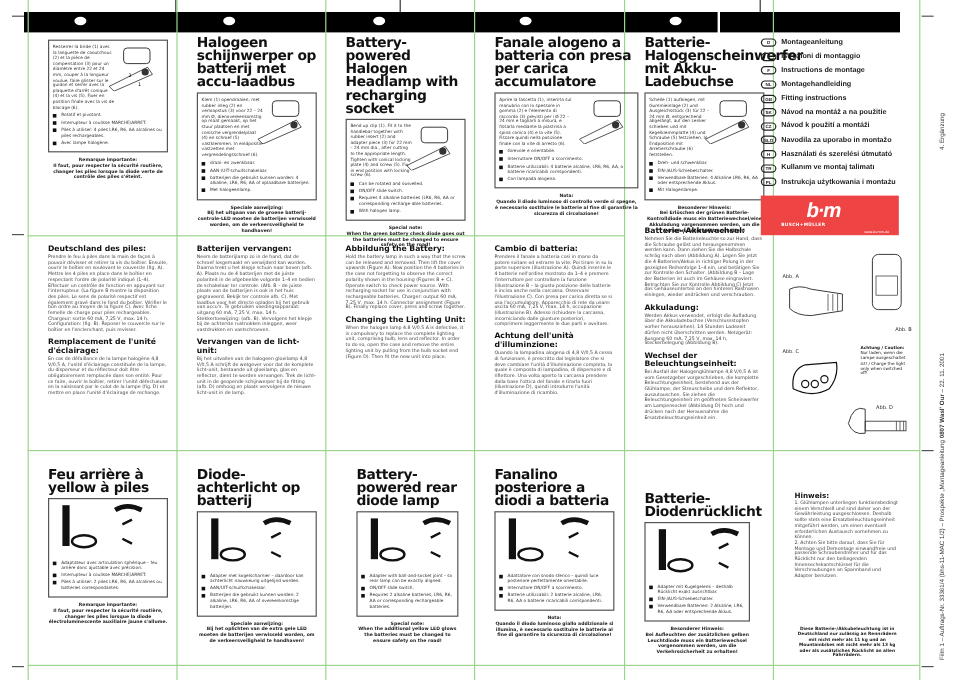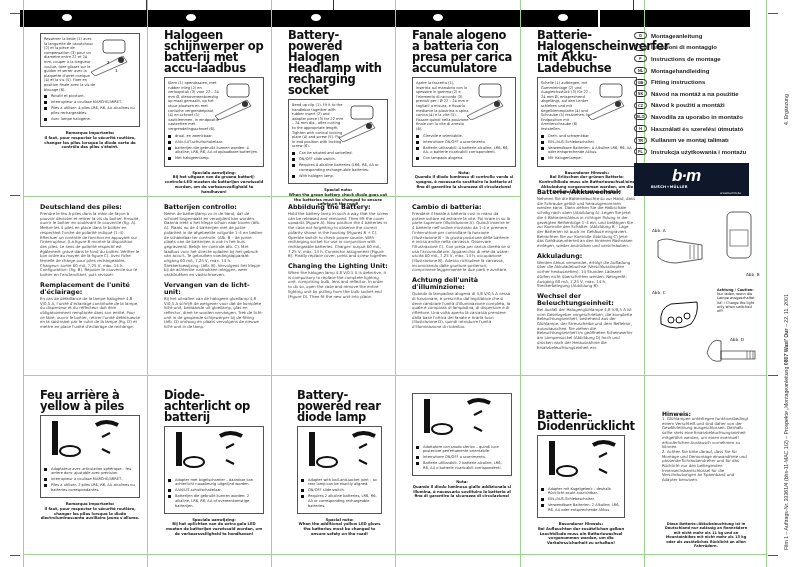--- a/index.html
+++ b/index.html
@@ -26,21 +26,21 @@
   .note { text-align: center; font-size: 3.8px; line-height: 4.8px; font-weight: bold; margin-top: 4px; color: #222; }
   .note .nt { display: block; }
   .h2 { font-weight: bold; font-size: 6.4px; line-height: 7px; margin-top: 4px; color: #111; }
   .para { font-size: 3.9px; line-height: 4.7px; color: #444; margin-top: 1px; }
   .diag { position: relative; height: 44px; }
 
   .lang-list { position: absolute; left: 634px; top: 30px; width: 130px; }
   .lang-item { display: flex; align-items: center; height: 11.6px; font-size: 6px; font-weight: bold; color: #222; font-family: "Liberation Sans", sans-serif; }
   .lang-code { display: inline-block; width: 13px; height: 7px; border: 0.7px solid #222; border-radius: 4px; font-size: 3.8px; line-height: 6px; text-align: center; margin-right: 4px; }
 
-  .logo { position: absolute; left: 634px; top: 163px; width: 115px; height: 33px; background: #0f172a; color: #fff; }
+  .logo { position: absolute; left: 634px; top: 163px; width: 115px; height: 33px; background: #ef4444; color: #fff; }
   .logo .mark { position: absolute; left: 38px; top: 3px; font-size: 17px; font-weight: bold; font-style: italic; font-family: "Liberation Sans", sans-serif; letter-spacing: -1px; }
   .logo .brand { position: absolute; left: 17px; top: 22px; font-size: 3.6px; font-weight: bold; letter-spacing: 0.3px; }
   .logo .url { position: absolute; right: 8px; top: 28px; font-size: 2.8px; }
 
   .side { position: absolute; left: 783px; top: 0; width: 14px; height: 567px; }
   .rot { position: absolute; transform: rotate(-90deg); transform-origin: left top; white-space: nowrap; font-size: 5.2px; color: #333; font-family: "Liberation Sans", sans-serif; }
 
   .figlabel { position: absolute; font-size: 4.2px; color: #222; }
   .caution { position: absolute; font-size: 3.5px; line-height: 4.2px; color: #222; }
   .caution b { display: block; }
@@ -135,21 +135,21 @@
     <ul>
         <li>draai- en zwenkbaar.</li>
         <li>AAN-/UIT-schuifschakelaar.</li>
         <li>batterijen die gebruikt kunnen worden: 4 alkaline, LR6, R6, AA of oplaadbare batterijen.</li>
         <li>Met halogeenlamp.</li>
       </ul>
   </div>
   <div class="note"><span class="nt">Speciale aanwijzing:</span><span>Bij het uitgaan van de groene batterij-controle-LED moeten de batterijen verwisseld worden, om de verkeersveiligheid te handhaven!</span></div>
 </div>
 <div class="col" style="left:164px;top:200px;width:100px">
-  <div class="h2">Batterijen controllo:</div>
+  <div class="h2">Batterijen vervangen:</div>
   <div class="para">Neem de batterijlamp zo in de hand, dat de schroef losgemaakt en verwijderd kan worden. Daarna trekt u het klepje schuin naar boven (afb. A). Plaats nu de 4 batterijen met de juiste polariteit in de afgebeelde volgorde 1–4 en bedien de schakelaar ter controle. (Afb. B – de juiste plaats van de batterijen is ook in het huis gegraveerd. Bekijk ter controle afb. C). Met laadbus voor het directe opladen bij het gebruik van accu's. Te gebruiken voedingsapparaat: uitgang 60 mA, 7,25 V, max. 14 h. Stekkertoewijzing: (afb. B). Vervolgens het klepje bij de achterste rustnokken inleggen, weer vastdrukken en vastschroeven.</div>
   <div class="h2">Vervangen van de licht-unit:</div>
   <div class="para">Bij het uitvallen van de halogeen gloeilamp 4,8 V/0,5 A schrijft de wetgever voor dat de komplete licht-unit, bestaande uit gloeilamp, glas en reflector, dient te worden vervangen. Trek de licht-unit in de geopende schijnwerper bij de fitting (afb. D) omhoog en plaats vervolgens de nieuwe licht-unit in de lamp.</div>
 </div>
 <div class="col" style="left:164px;top:390px;width:100px">
   <div class="title">Diode-achterlicht op batterij</div>
   <div class="box">
     <svg class="diag" viewBox="0 0 90 44" width="90" height="44">
         <rect x="8" y="2" width="6" height="34" fill="#111"></rect>
         <ellipse cx="26" cy="32" rx="10" ry="5" fill="none" stroke="#111" stroke-width="2"></ellipse>
@@ -200,21 +200,21 @@
       </svg>
     <ul>
         <li>Adapter with ball-and-socket joint – so rear lamp can be exactly aligned.</li>
         <li>ON/OFF slide switch.</li>
         <li>Requires 2 alkaline batteries, LR6, R6, AA or corresponding rechargeable batteries.</li>
       </ul>
   </div>
   <div class="note"><span class="nt">Special note:</span><span>When the additional yellow LED glows the batteries must be changed to ensure safety on the road!</span></div>
 </div>
 
-<div class="col" style="left:412px;top:30px;width:104px">
+<div class="col" style="left:412px;top:30px;width:120px">
   <div class="title">Fanale alogeno a batteria con presa per carica accumulatore</div>
   <div class="box">
     <svg class="illus" viewBox="0 0 48 38">
         <rect x="16" y="2" width="22" height="13" rx="3" fill="none" stroke="#333" stroke-width="0.8"></rect>
         <path d="M4 34 L36 18 L40 24 L8 38 Z" fill="none" stroke="#333" stroke-width="0.7"></path>
         <circle cx="34" cy="22" r="3" fill="#333"></circle>
       </svg>
     <div class="intro">Aprire la fascetta (1), inserirla sul manubrio con lo spessore in gomma (2) e l'elemento di raccordo (3) previsti per i Ø 22 – 24 mm e tagliarli a misura, e fissarla mediante la piastrina a spina conica (4) e la vite (5). Fissare quindi nella posizione finale con la vite di arresto (6).</div>
     <ul>
         <li>Girevole e orientabile.</li>
@@ -225,20 +225,21 @@
   </div>
   <div class="note"><span class="nt">Nota:</span><span>Quando il diodo luminoso di controllo verde si spegne, è necessario sostituire le batterie al fine di garantire la sicurezza di circolazione!</span></div>
 </div>
 <div class="col" style="left:412px;top:200px;width:100px">
   <div class="h2">Cambio di batteria:</div>
   <div class="para">Prendere il fanale a batteria così in mano da potere svitare ed estrarre la vite. Poi tirare in su la parte superiore (illustrazione A). Quindi inserire le 4 batterie nell'ordine mostrato da 1–4 e premere l'interruttore per controllare la funzione (illustrazione B – la giusta posizione delle batterie è incisa anche nella carcassa. Osservare l'illustrazione C). Con presa per carica diretta se si usa l'accumulatore. Apparecchio di rete da usare: uscita 60 mA, 7,25 V, max. 14 h, occupazione (illustrazione B). Adesso richiudere la carcassa, incorniciando dalle giunture posteriori, comprimere leggermente le due parti e avvitare.</div>
   <div class="h2">Achtung dell'unità d'illuminzione:</div>
   <div class="para">Quando la lampadina alogena di 4,8 V/0,5 A cessa di funzionare, è prescritto dal legislatore che si deve cambiare l'unità d'illuminazione completa, la quale è composta di lampadina, di dispersore e di riflettore. Una volta aperto la carcassa prendere dalla base l'ottica del fanale e tirarla fuori (illustrazione D), quindi introdurre l'unità d'illuminazione di ricambio.</div>
 </div>
 <div class="col" style="left:412px;top:390px;width:100px">
+  <div class="title">Fanalino posteriore a diodi a batteria</div>
   <div class="box">
     <svg class="diag" viewBox="0 0 90 44" width="90" height="44">
         <rect x="8" y="2" width="6" height="34" fill="#111"></rect>
         <ellipse cx="26" cy="32" rx="10" ry="5" fill="none" stroke="#111" stroke-width="2"></ellipse>
         <path d="M52 6 Q62 0 74 6" stroke="#111" stroke-width="4" fill="none"></path>
         <path d="M58 18 l8 -4 M58 30 l8 4" stroke="#111" stroke-width="2"></path>
       </svg>
     <ul>
         <li>Adattatore con snodo sferico – quindi luce posteriore perfettamente orientabile.</li>
         <li>Interruttore ON/OFF a scorrimento.</li>

